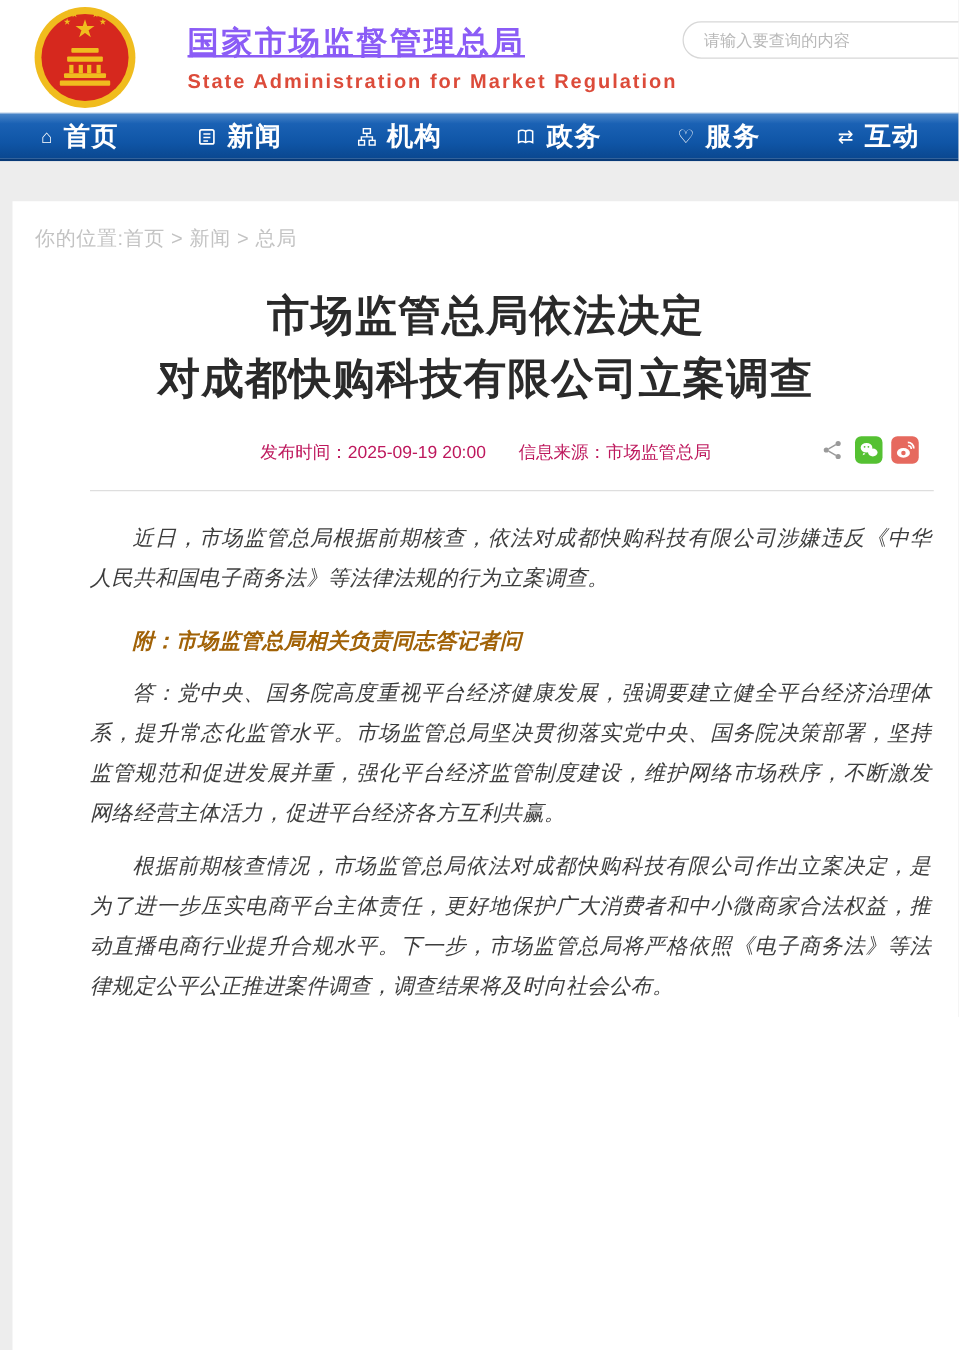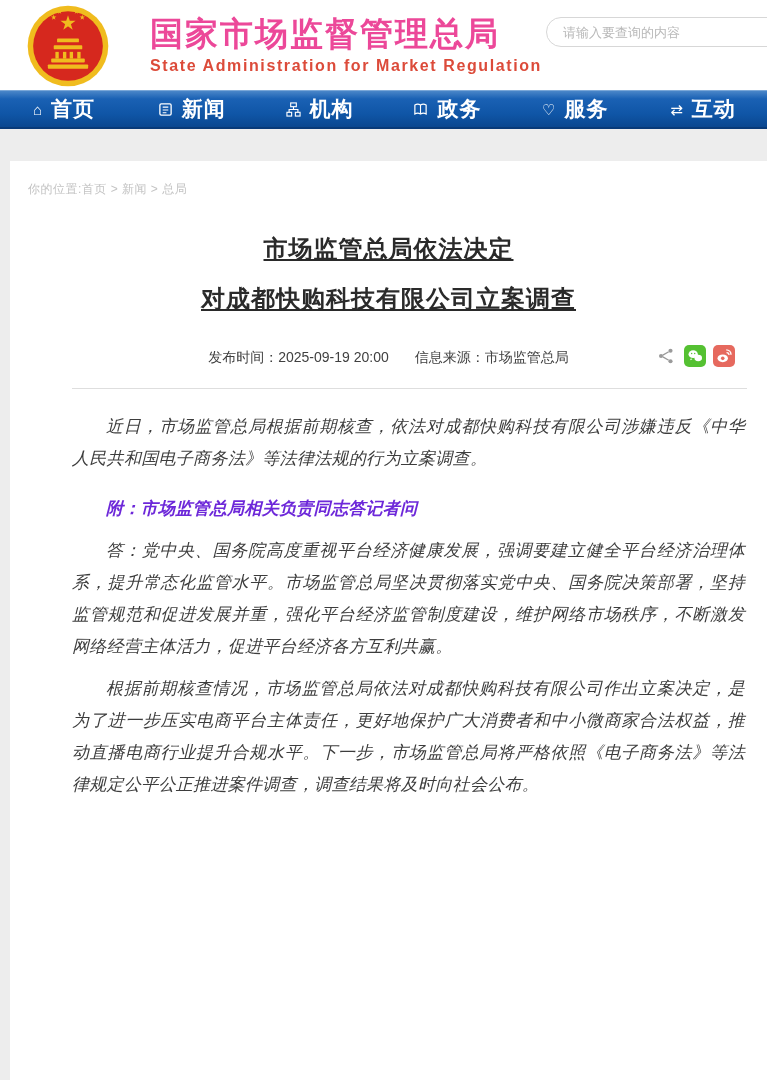--- a/index.html
+++ b/index.html
@@ -3,55 +3,55 @@
 <meta charset="utf-8">
 <style>
   html,body{margin:0;padding:0;}
   body{font-family:"Liberation Sans","DejaVu Sans",sans-serif;background:#e9e9e9;}
   .page{position:relative;width:767px;height:1080px;margin:0 auto;background:#ededed;overflow:hidden;}
 
   
   .header{position:relative;height:90px;background:#ffffff;overflow:hidden;}
   .emblem{position:absolute;left:20px;top:4px;width:96px;height:84px;}
   .brand{position:absolute;left:150px;top:16px;}
-  .brand-cn{font-size:33px;font-weight:bold;color:#ec4899;letter-spacing:2px;line-height:36px;}
+  .brand-cn{font-size:25px;font-weight:bold;color:#8b5cf6;letter-spacing:2px;line-height:36px;text-decoration:underline;}
   .brand-en{margin-top:5px;font-size:16px;font-weight:bold;color:#dc4b3a;letter-spacing:1.6px;}
   .search-wrap{position:absolute;top:17px;right:-48px;}
   .search-input{width:235px;height:28px;border:1.5px solid #d7d7d7;border-radius:16px;
     padding:0 16px;font-size:13px;color:#666;background:#fff;outline:none;}
   .search-input::placeholder{color:#b9b9b9;}
 
   
   .nav{display:flex;height:36px;background:linear-gradient(180deg,#4a86c8 0%,#1a61b4 22%,#0f55a6 65%,#0a478f 100%);
     border-top:1px solid #7aa7d8;border-bottom:2px solid #083a78;}
   .nav-item{flex:1;display:flex;align-items:center;justify-content:center;gap:9px;cursor:pointer;}
   .nav-icon{color:#fff;font-size:15px;line-height:1;display:flex;align-items:center;}
   .nav-icon svg{display:block;}
   .nav-label{color:#ffffff;font-size:21px;font-weight:bold;letter-spacing:1px;}
 
   
   .gap{height:32px;background:#ededed;}
 
   
   .card{position:relative;margin-left:10px;background:#ffffff;min-height:936px;padding-bottom:20px;}
-  .breadcrumb{padding:20px 0 0 18px;font-size:12px;color:#c3c3c3;letter-spacing:.5px;}
+  .breadcrumb{padding:20px 0 0 18px;font-size:16px;color:#c3c3c3;letter-spacing:.5px;}
   .article-title{margin-top:26px;text-align:center;color:#2a2a2a;font-weight:bold;
-    font-size:24px;line-height:50px;letter-spacing:1px;padding:0 30px;text-decoration:underline;}
-  .meta-row{position:relative;margin-top:20px;text-align:center;font-size:14px;color:#404040;height:26px;line-height:26px;}
+    font-size:34px;line-height:50px;letter-spacing:1px;padding:0 30px;}
+  .meta-row{position:relative;margin-top:20px;text-align:center;font-size:14px;color:#be185d;height:26px;line-height:26px;}
   .meta-row .sep{display:inline-block;width:26px;}
   .share-box{position:absolute;right:32px;top:1px;display:flex;align-items:center;gap:7px;}
   .share-badge{width:22px;height:22px;border-radius:5px;display:flex;align-items:center;justify-content:center;}
   .share-badge.wechat{background:#55c132;}
   .share-badge.weibo{background:#e6695e;}
   .share-plain{width:20px;height:20px;display:flex;align-items:center;}
   .divider{margin:18px 20px 0 62px;border-top:1px solid #dedede;}
   .article-body{padding:22px 22px 0 62px;}
   .article-body p{margin:0 0 10px 0;font-size:17px;line-height:32px;color:#3d3d3d;
     text-indent:2em;text-align:justify;letter-spacing:.3px;font-style:italic;}
-  .article-body p.attachment-heading{font-weight:bold;color:#6d28d9;margin-top:18px;}
+  .article-body p.attachment-heading{font-weight:bold;color:#a16207;margin-top:18px;}
 </style>
 </head>
 <body>
 
 <div class="page">
 
   <div class="header">
     <div class="emblem">
       <svg viewBox="0 0 100 100" width="96" height="84">
         <circle cx="50" cy="50" r="48" fill="#f0bc1e"></circle>

